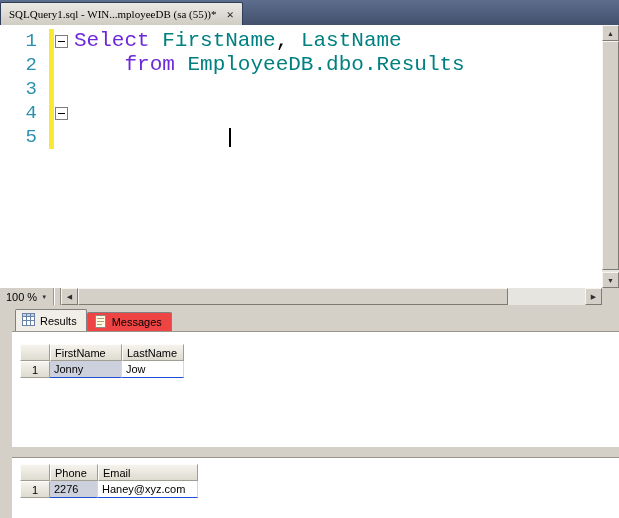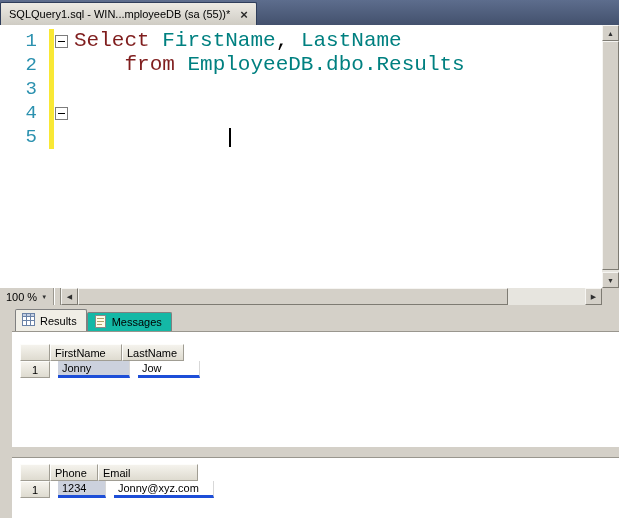--- a/index.html
+++ b/index.html
@@ -4,37 +4,37 @@
 <style>
   * { margin:0; padding:0; box-sizing:border-box; }
   html,body { width:619px; height:518px; }
   body { font-family:"Liberation Sans","DejaVu Sans",sans-serif; background:#d4d0c8; position:relative; overflow:hidden; }
 
   
   .doc-tabstrip { position:absolute; top:0; left:0; right:0; height:25px;
     background:linear-gradient(#5d6d8d,#43516d); display:flex; align-items:flex-end; }
   .doc-tab { height:23px; display:flex; align-items:center; gap:10px;
     background:linear-gradient(#eceae4,#cfccc4); border:1px solid #2e3d5a; border-bottom:none;
-    border-radius:2px 2px 0 0; padding:0 8px; font-size:11px; color:#000; }
+    border-radius:2px 2px 0 0; padding:0 8px; font-size:11px; color:#000;font-family:Liberation Serif, serif; }
   .tab-close { font-size:13px; font-weight:bold; color:#2a2a2a; line-height:1; }
 
   
   .editor { position:absolute; top:25px; left:0; width:619px; height:280px; background:#fff; }
   .code-area { position:absolute; top:0; left:0; right:17px; bottom:17px; overflow:hidden; background:#fff; }
   .change-bar { position:absolute; left:49px; top:4px; width:5px; height:120px; background:#f9e835; }
   .lines { position:absolute; top:4px; left:0; right:0; }
   .line-row { display:flex; height:24px; align-items:center;
     font-family:"Liberation Mono","DejaVu Sans Mono",monospace; font-size:21px; }
   .line-num { width:46px; text-align:right; padding-right:9px; color:#2b91af; font-size:19px; flex:none; }
   .bar-gap { width:9px; flex:none; }
   .fold-col { width:19px; flex:none; display:flex; align-items:center; }
   .fold-box { width:13px; height:13px; border:1px solid #7c7c7c; background:#fff; position:relative; }
   .fold-box::after { content:""; position:absolute; left:2px; right:2px; top:5px; height:1px; background:#000; }
   .code { white-space:pre; line-height:24px; color:#000; }
-  .kw { color:#7f1d1d; }
+  .kw { color:#6d28d9; }
   .id { color:#008080; }
   .caret { position:absolute; left:229px; top:103px; width:2px; height:19px; background:#000; }
 
   
   .btn3d { background:#d4d0c8; border:1px solid; border-color:#f6f5f2 #7e7b73 #7e7b73 #f6f5f2;
     display:flex; align-items:center; justify-content:center; color:#303030; }
   .vscroll { position:absolute; top:0; right:0; width:17px; height:263px; background:#e7e5df; }
   .vs-up { position:absolute; top:0; left:0; width:17px; height:16px; font-size:7px; }
   .vs-down { position:absolute; bottom:0; left:0; width:17px; height:16px; font-size:7px; }
   .vs-thumb { position:absolute; top:16px; left:0; width:17px; height:229px; background:#d4d0c8;
@@ -49,34 +49,34 @@
   .hs-thumb { position:absolute; top:0; left:0; height:17px; width:430px; background:#d4d0c8;
     border:1px solid; border-color:#f6f5f2 #7e7b73 #7e7b73 #f6f5f2; }
   .scroll-corner { position:absolute; right:0; bottom:0; width:17px; height:17px; background:#d4d0c8; }
 
   
   .results-pane { position:absolute; top:305px; left:12px; width:619px; height:213px; background:#d4d0c8; }
   .res-tabs { position:absolute; top:4px; left:3px; height:22px; display:flex; align-items:flex-end; }
   .res-tab { display:flex; align-items:center; gap:5px; font-size:11px; padding:0 9px 0 6px;
     border:1px solid #808080; border-bottom:none; border-radius:2px 2px 0 0; color:#000; }
   .res-tab.active { background:#f0eee6; height:22px; }
-  .res-tab.inactive { background:#14b8a6; height:19px;justify-content:space-between; }
+  .res-tab.inactive { background:#ef4444; height:19px;justify-content:space-between; }
   .grid-panel { position:absolute; left:0; width:619px; background:#fff; border-top:1px solid #99968e; }
   #panel1 { top:26px; height:116px; }
   #panel2 { top:152px; height:61px; }
   .rgrid { position:absolute; left:8px; font-size:11px; }
   #grid1 { top:12px; }
   #grid2 { top:6px; }
   .grow { display:flex; }
   .cell { height:17px; display:flex; align-items:center; }
   .hcell { background:linear-gradient(#f5f3ed,#dedbd0); border:1px solid;
     border-color:#fdfdfb #a09d93 #a09d93 #fdfdfb; padding:0 4px; }
   .rowhdr { background:linear-gradient(#f5f3ed,#dedbd0); border:1px solid;
     border-color:#fdfdfb #a09d93 #a09d93 #fdfdfb; justify-content:center; }
-  .dcell { background:#fff; border-right:1px solid #d8d8d8; border-bottom:3px solid #1d4ed8; padding:0 4px;margin-left:8px; }
+  .dcell { background:#fff; border-right:1px solid #d8d8d8; border-bottom:1px solid #1d4ed8; padding:0 4px; }
   .dcell.sel { background:#ccd1dd; }
   .w30 { width:30px; } .w72 { width:72px; } .w62 { width:62px; } .w48 { width:48px; } .w100 { width:100px; }
 </style>
 </head>
 <body>
 
 <div class="doc-tabstrip">
   <div class="doc-tab">
     <span>SQLQuery1.sql - WIN...mployeeDB (sa (55))*</span>
     <span class="tab-close">×</span>
@@ -191,19 +191,19 @@
 
   <div class="grid-panel" id="panel2">
     <div class="rgrid" id="grid2">
       <div class="grow">
         <div class="cell hcell w30"></div>
         <div class="cell hcell w48">Phone</div>
         <div class="cell hcell w100">Email</div>
       </div>
       <div class="grow">
         <div class="cell rowhdr w30">1</div>
-        <div class="cell dcell sel w48">1234</div>
-        <div class="cell dcell w100">Jonny@xyz.com</div>
+        <div class="cell dcell sel w48">2276</div>
+        <div class="cell dcell w100">Haney@xyz.com</div>
       </div>
     </div>
   </div>
 
 </div>
 
 </body></html>

